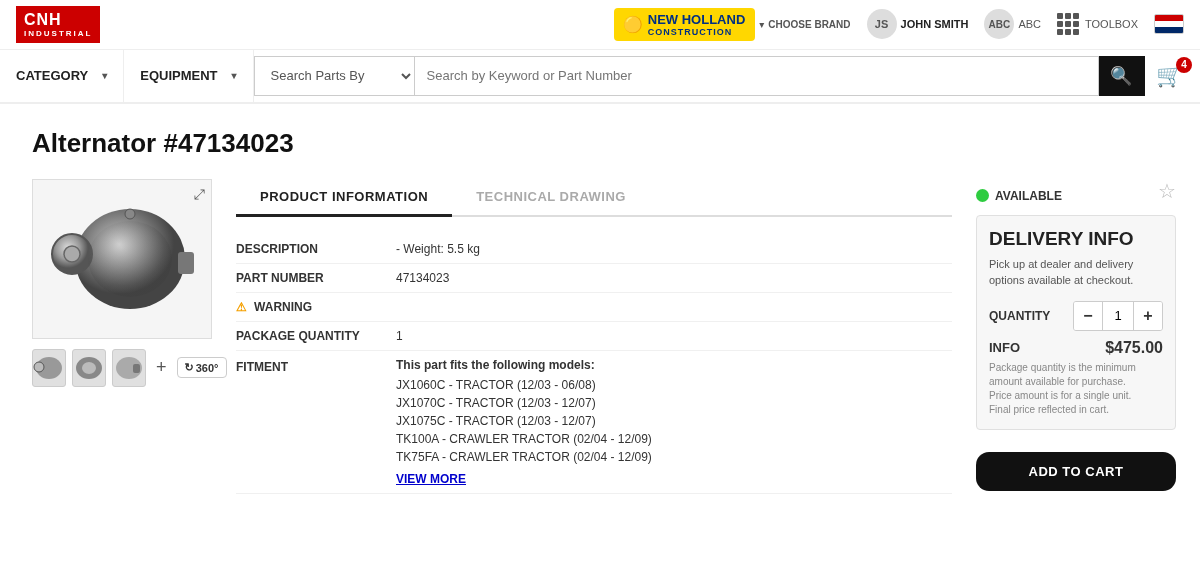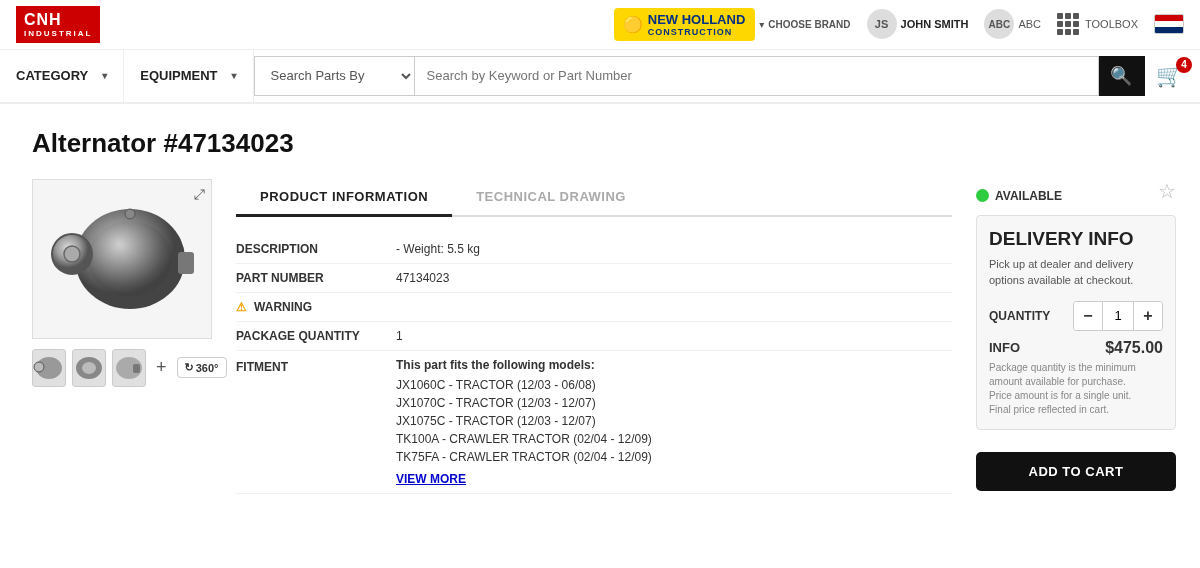--- a/index.html
+++ b/index.html
@@ -312,21 +312,21 @@
     .price-note { font-size: 10px; color: #888; margin-top: 4px; line-height: 1.4; }
     .add-to-cart-btn {
       background: #111;
       color: #fff;
       border: none;
       width: 100%;
       padding: 12px;
       font-size: 13px;
       font-weight: bold;
       cursor: pointer;
-      border-radius: 5px;
+      border-radius: 13px;
       margin-top: 10px;
       letter-spacing: 0.5px;
     }
   </style>
 </head>
 <body>
 
 <div class="header-top">
   <div class="logo-area">
     <div class="logo-box">

